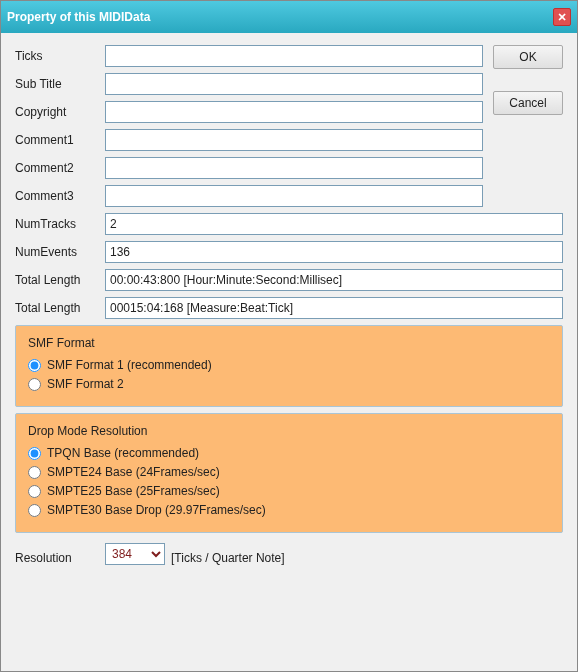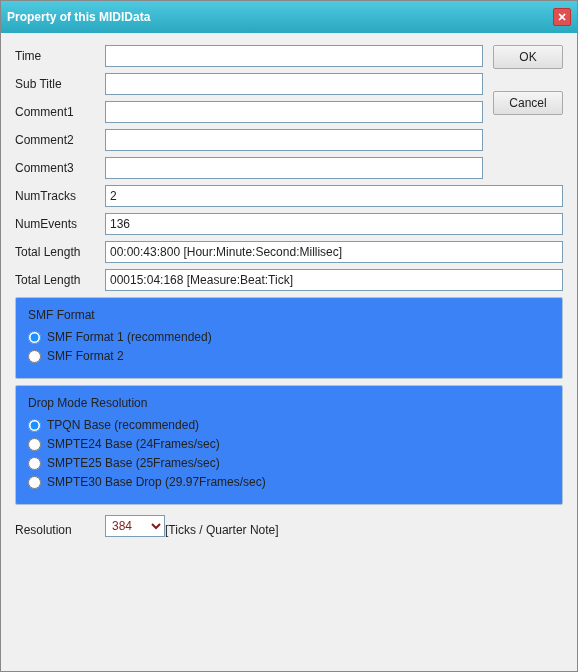--- a/index.html
+++ b/index.html
@@ -103,21 +103,21 @@
     }
     .top-area {
       display: flex;
       align-items: flex-start;
     }
     .top-form {
       flex: 1;
     }
     .section-box {
       border: 1px solid #aac5d5;
-      background: #3b82f6;
+      background: #fdba74;
       border-radius: 2px;
       padding: 10px 12px;
       margin-top: 4px;
       margin-bottom: 6px;
     }
     .section-title {
       font-size: 12px;
       font-weight: normal;
       color: #222;
       margin-bottom: 8px;
@@ -149,49 +149,53 @@
       width: 60px;
       height: 22px;
       border: 1px solid #7a9db5;
       background: white;
       font-size: 12px;
       color: #7f1d1d;
       padding: 0 2px;
       cursor: pointer;
     }
     .resolution-unit {
-      margin-left: 0;
+      margin-left: 6px;
       font-size: 12px;
       color: #222;
     }
   </style>
 </head>
 <body>
 
 <div class="window">
 
   <div class="title-bar">
     <span class="title-bar-text">Property of this MIDIData</span>
     <div class="title-bar-close">✕</div>
   </div>
 
   <div class="content">
     <div class="top-area">
       <div class="top-form">
 
         <div class="form-row">
-          <span class="form-label">Time</span>
+          <span class="form-label">Ticks</span>
           <input class="form-input" type="text" value="" style="">
         </div>
 
         <div class="form-row">
           <span class="form-label">Sub Title</span>
           <input class="form-input" type="text" value="" style="">
         </div>
 
+        <div class="form-row">
+          <span class="form-label">Copyright</span>
+          <input class="form-input" type="text" value="" style="">
+        </div>
 
         <div class="form-row">
           <span class="form-label">Comment1</span>
           <input class="form-input" type="text" value="" style="">
         </div>
 
         <div class="form-row">
           <span class="form-label">Comment2</span>
           <input class="form-input" type="text" value="" style="">
         </div>

